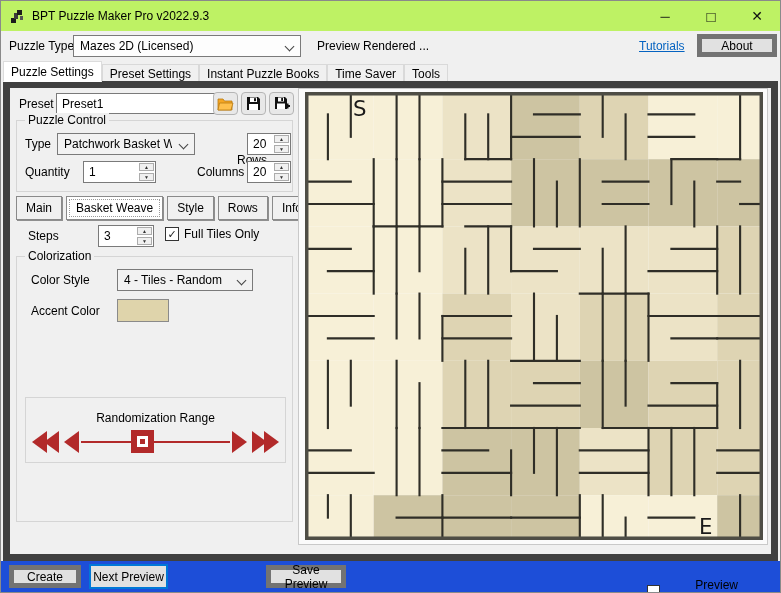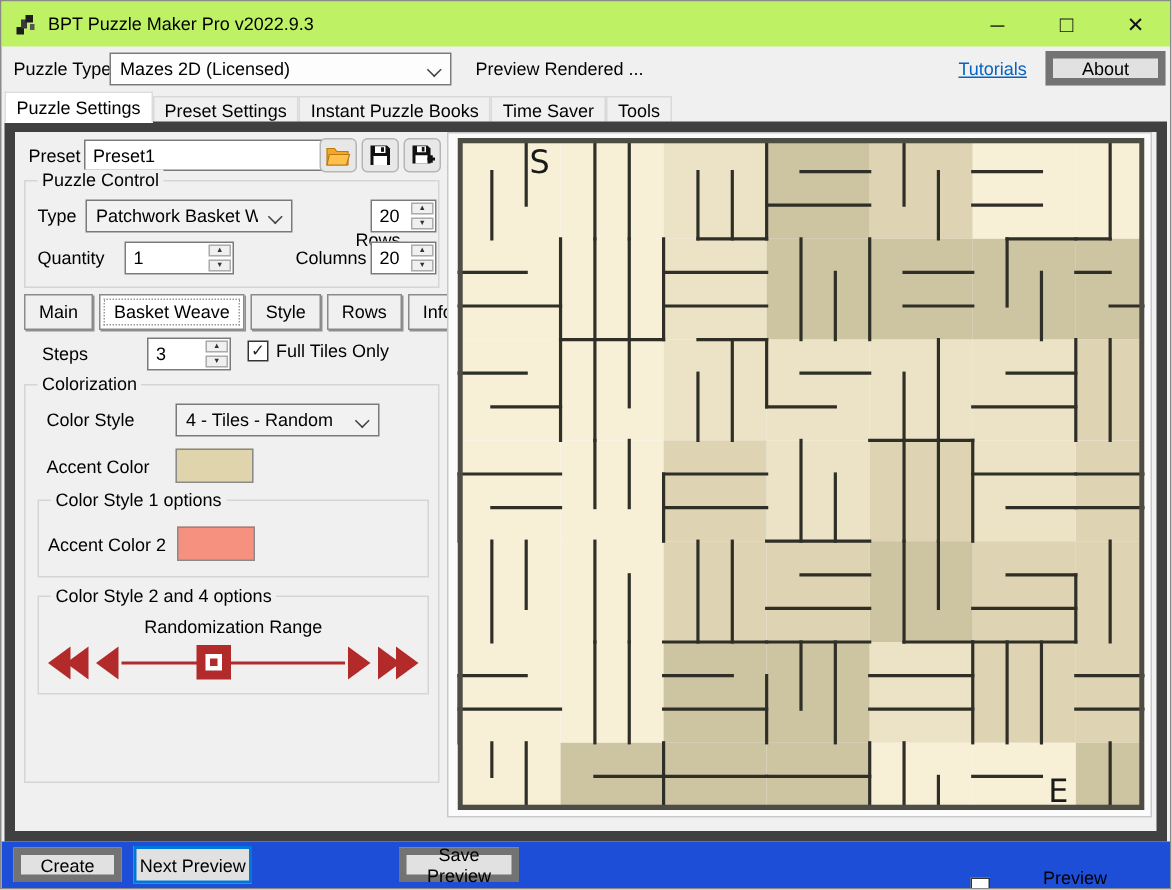--- a/index.html
+++ b/index.html
@@ -220,28 +220,22 @@
 
       <span class="lbl" style="left:14px; top:16px;">Color Style</span>
       <div class="combo" style="left:100px; top:12px; width:136px; background:#f2f2f2;">
         <span class="txt">4 - Tiles - Random</span>
         <span class="chev"></span>
       </div>
 
       <span class="lbl" style="left:14px; top:47px;">Accent Color</span>
       <div class="swatch" style="left: 100px; top: 42px; background-color: rgb(223, 212, 171);"></div>
 
-      <div class="groupbox" style="left:8px; top:76px; width:261px; height:52px;">
-        <span class="legend" style="background:#f0f0f0;">Color Style 1 options</span>
-        <span class="lbl" style="left:6px; top:22px;">Accent Color 2</span>
-        <div class="swatch" style="left: 92px; top: 17px; background-color: rgb(247, 145, 127);"></div>
-      </div>
 
       <div class="groupbox" style="left:8px; top:140px; width:261px; height:66px;">
-        <span class="legend" style="background:#f0f0f0;">Color Style 2 and 4 options</span>
         <span class="lbl" style="left:0; top:13px; width:100%; text-align:center;">Randomization Range</span>
         <div class="slider-row" style="left:6px; right:6px; top:32px; height:24px;">
           <span class="dbl">
               <span class="tri l"></span>
               <span class="tri l"></span>
             </span>
           <span class="tri l" style="margin-left:5px;"></span>
           <div class="track">
             <div class="handle" style="left:calc(41% - 11px);">
                 <span class="hole"></span>

